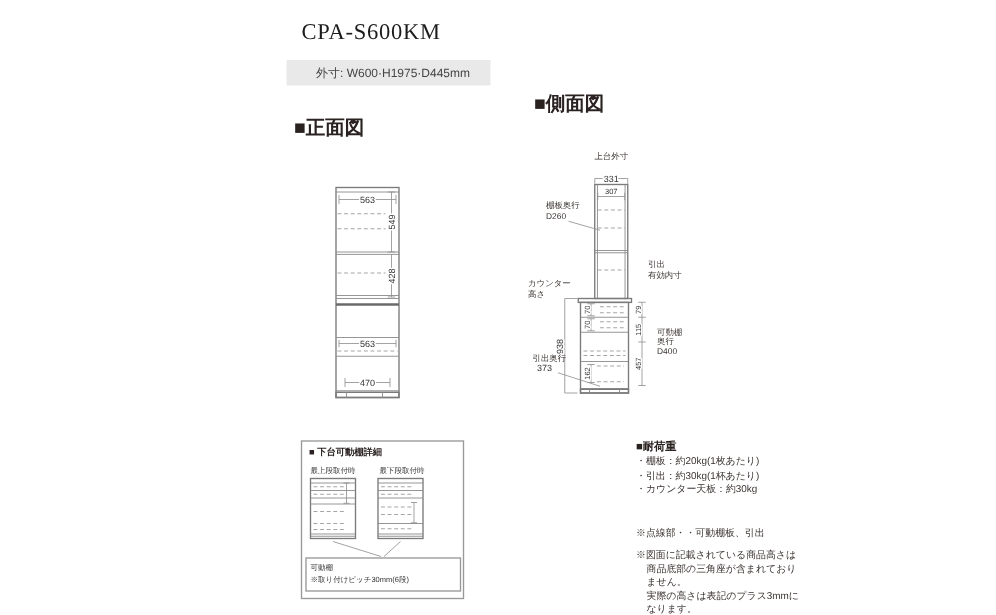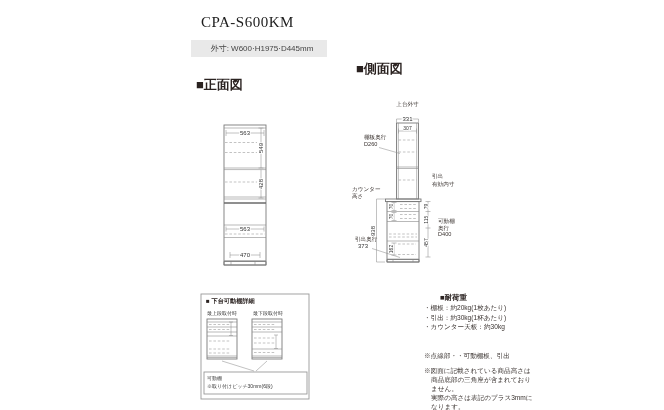--- a/index.html
+++ b/index.html
@@ -17,21 +17,21 @@
   svg text{font-family:"Liberation Sans",sans-serif;fill:#333;}
   .dim{font-size:6px;paint-order:stroke;stroke:#fff;stroke-width:2px;}
   .dim5{font-size:5px;paint-order:stroke;stroke:#fff;stroke-width:1.6px;}
   .lbl{font-size:5.6px;fill:#3a3330;}
   .outline{fill:none;stroke:#7a7a7a;stroke-width:.9;}
   .thin{fill:none;stroke:#8a8a8a;stroke-width:.6;}
   .thick{fill:none;stroke:#6a6a6a;stroke-width:1.6;}
   .dash{fill:none;stroke:#9a9a9a;stroke-width:.6;stroke-dasharray:2.6 1.8;}
   .dimline{fill:none;stroke:#8f8f8f;stroke-width:.55;}
   #load-panel{left:424px;top:293px;width:140px;}
-  #load-title{font-size:7.5px;font-weight:bold;color:#2a2220;margin-left:16px;}
+  #load-title{font-size:7.5px;font-weight:bold;color:#2a2220;}
   .load-item{font-size:6.6px;color:#3a3330;line-height:9.5px;}
   #notes{left:424px;top:351px;width:175px;font-size:6.6px;color:#3a3330;line-height:9px;}
   .indent{padding-left:7px;}
   .gap{height:6px;}
 </style>
 </head>
 <body>
 
 <div id="stage">
 

